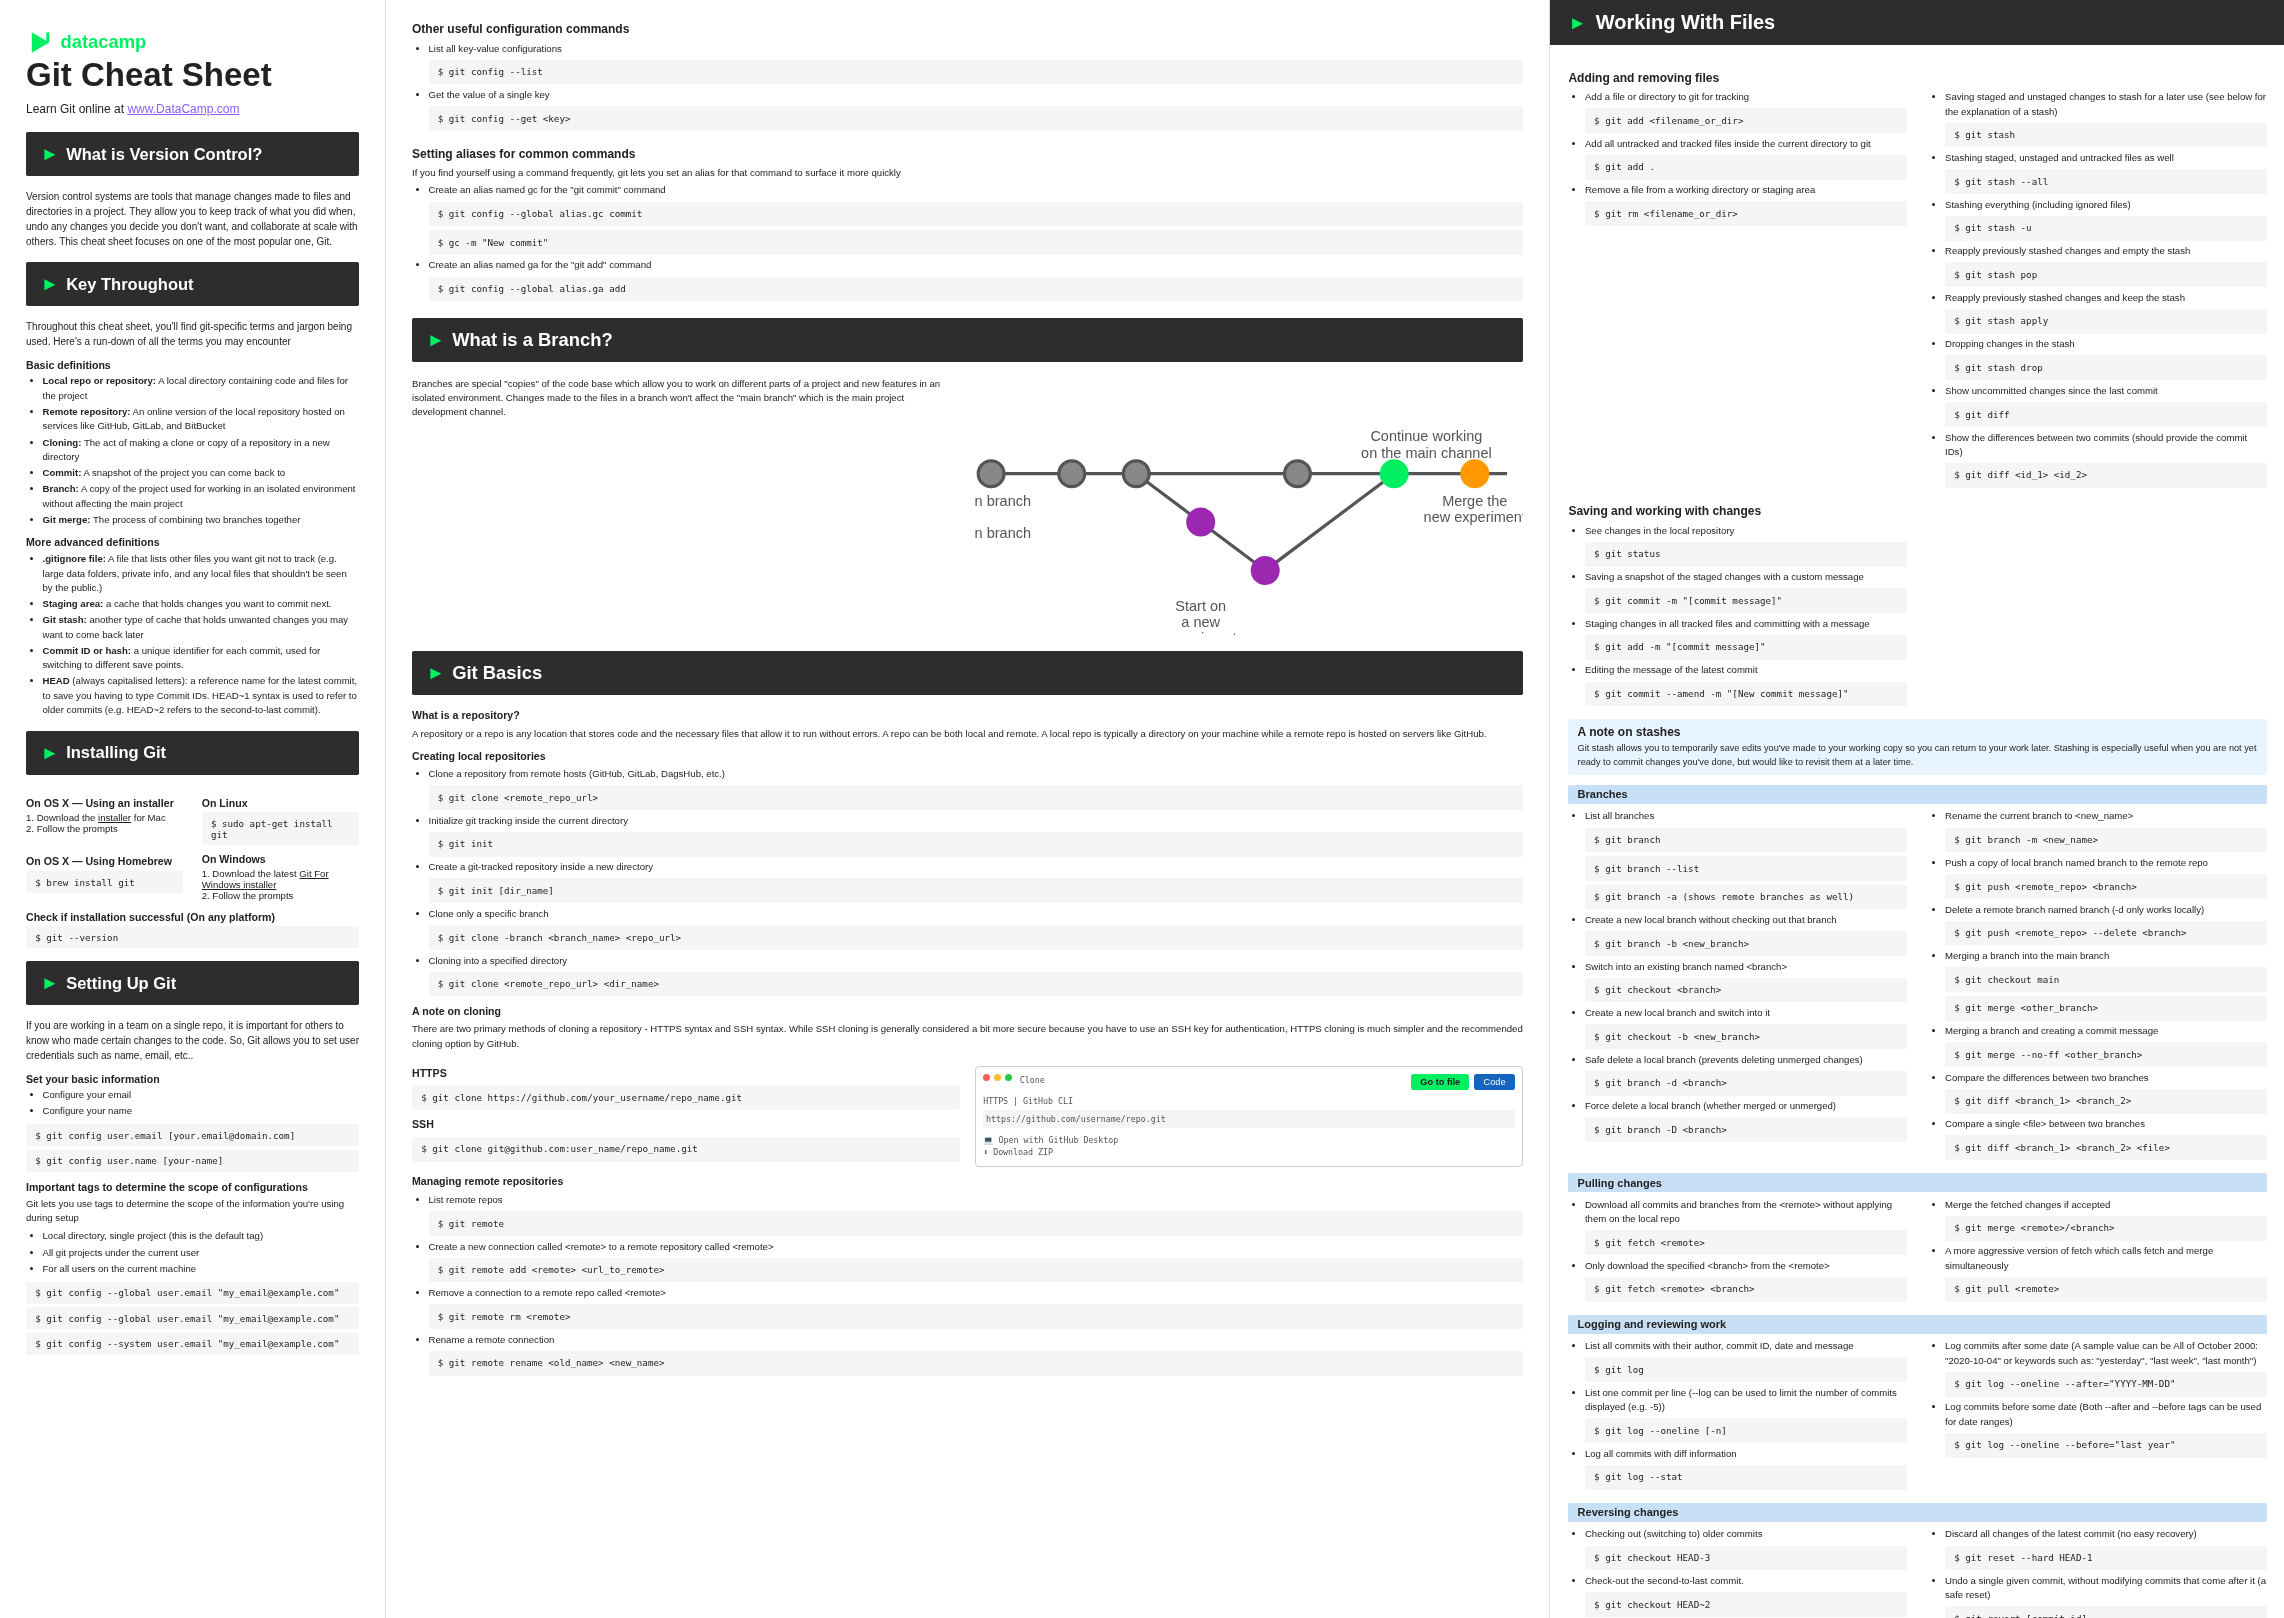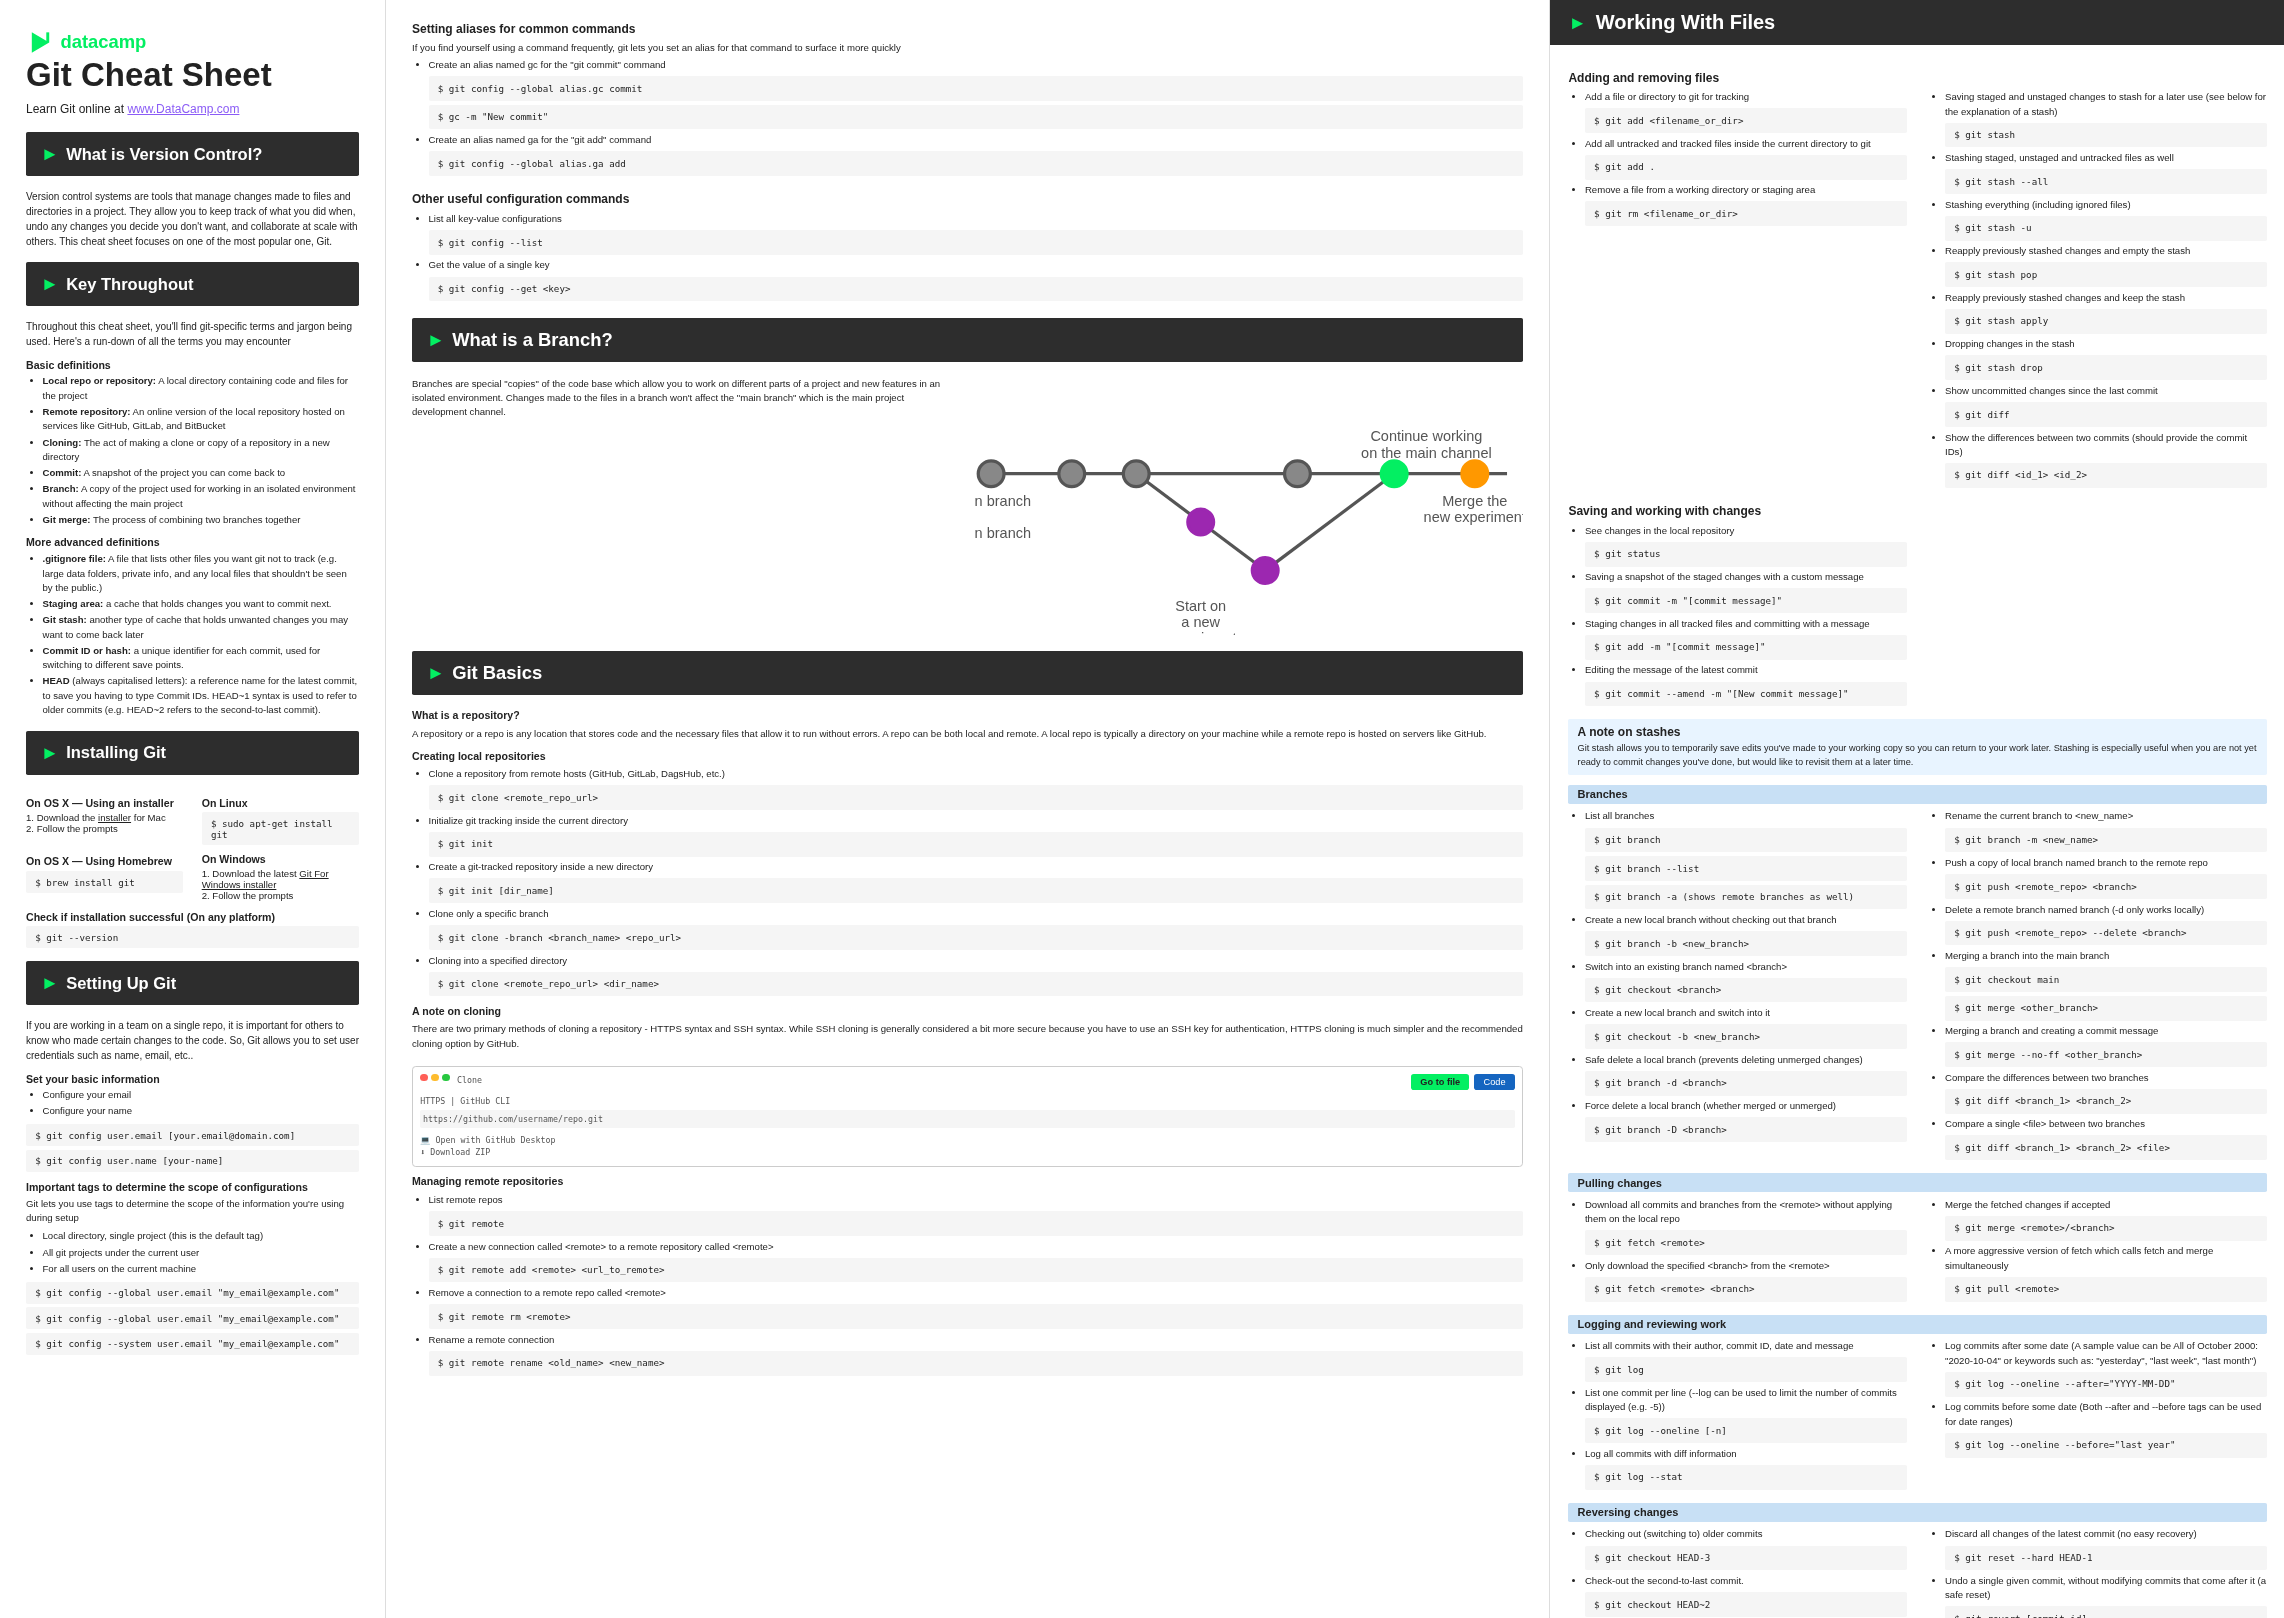--- a/index.html
+++ b/index.html
@@ -364,41 +364,41 @@
         </ul>
         <div class="code-block">$ git config --global user.email "my_email@example.com"</div>
         <div class="code-block">$ git config --global user.email "my_email@example.com"</div>
         <div class="code-block">$ git config --system user.email "my_email@example.com"</div>
       </div>
     </div>
 
     <div class="col-mid">
 
       <div class="config-section">
+        <div class="config-title">Other useful configuration commands</div>
+        <ul class="bullet-list">
+          <li>List all key-value configurations
+            <div class="code-block">$ git config --list</div>
+          </li>
+          <li>Get the value of a single key
+            <div class="code-block">$ git config --get &lt;key&gt;</div>
+          </li>
+        </ul>
+      </div>
+
+      <div class="config-section">
         <div class="config-title">Setting aliases for common commands</div>
         <p style="font-size:9.6px;margin-bottom:5.5px;">If you find yourself using a command frequently, git lets you set an alias for that command to surface it more quickly</p>
         <ul class="bullet-list">
           <li>Create an alias named gc for the "git commit" command
             <div class="code-block">$ git config --global alias.gc commit</div>
             <div class="code-block">$ gc -m "New commit"</div>
           </li>
           <li>Create an alias named ga for the "git add" command
             <div class="code-block">$ git config --global alias.ga add</div>
-          </li>
-        </ul>
-      </div>
-
-      <div class="config-section">
-        <div class="config-title">Other useful configuration commands</div>
-        <ul class="bullet-list">
-          <li>List all key-value configurations
-            <div class="code-block">$ git config --list</div>
-          </li>
-          <li>Get the value of a single key
-            <div class="code-block">$ git config --get &lt;key&gt;</div>
           </li>
         </ul>
       </div>
 
       <div class="branch-section-box">
         <h2>
           <span class="section-arrow">►</span>
           <span>What is a Branch?</span>
         </h2>
       </div>
@@ -466,20 +466,26 @@
           </li>
           <li>Cloning into a specified directory
             <div class="code-block">$ git clone &lt;remote_repo_url&gt; &lt;dir_name&gt;</div>
           </li>
         </ul>
 
         <div class="subsec">A note on cloning</div>
         <p>There are two primary methods of cloning a repository - HTTPS syntax and SSH syntax. While SSH cloning is generally considered a bit more secure because you have to use an SSH key for authentication, HTTPS cloning is much simpler and the recommended cloning option by GitHub.</p>
 
         <div style="display:flex;gap:14.7px;margin-top:7.3px;">
+          <div style="flex:1;">
+            <div class="subsec">HTTPS</div>
+            <div class="code-block">$ git clone https://github.com/your_username/repo_name.git</div>
+            <div class="subsec">SSH</div>
+            <div class="code-block">$ git clone git@github.com:user_name/repo_name.git</div>
+          </div>
           <div style="flex:1;">
             <div class="git-mockup">
               <div class="git-mockup-header">
                 <span class="dot dot-red"></span>
                 <span class="dot dot-yellow"></span>
                 <span class="dot dot-green"></span>
                 <span style="font-size:8.3px;color:#555;margin-left:3.7px;text-align:center;">Clone</span>
                 <span style="margin-left:auto;">
                   <button class="btn-green">Go to file</button>
                   <button class="btn-blue">Code</button>

